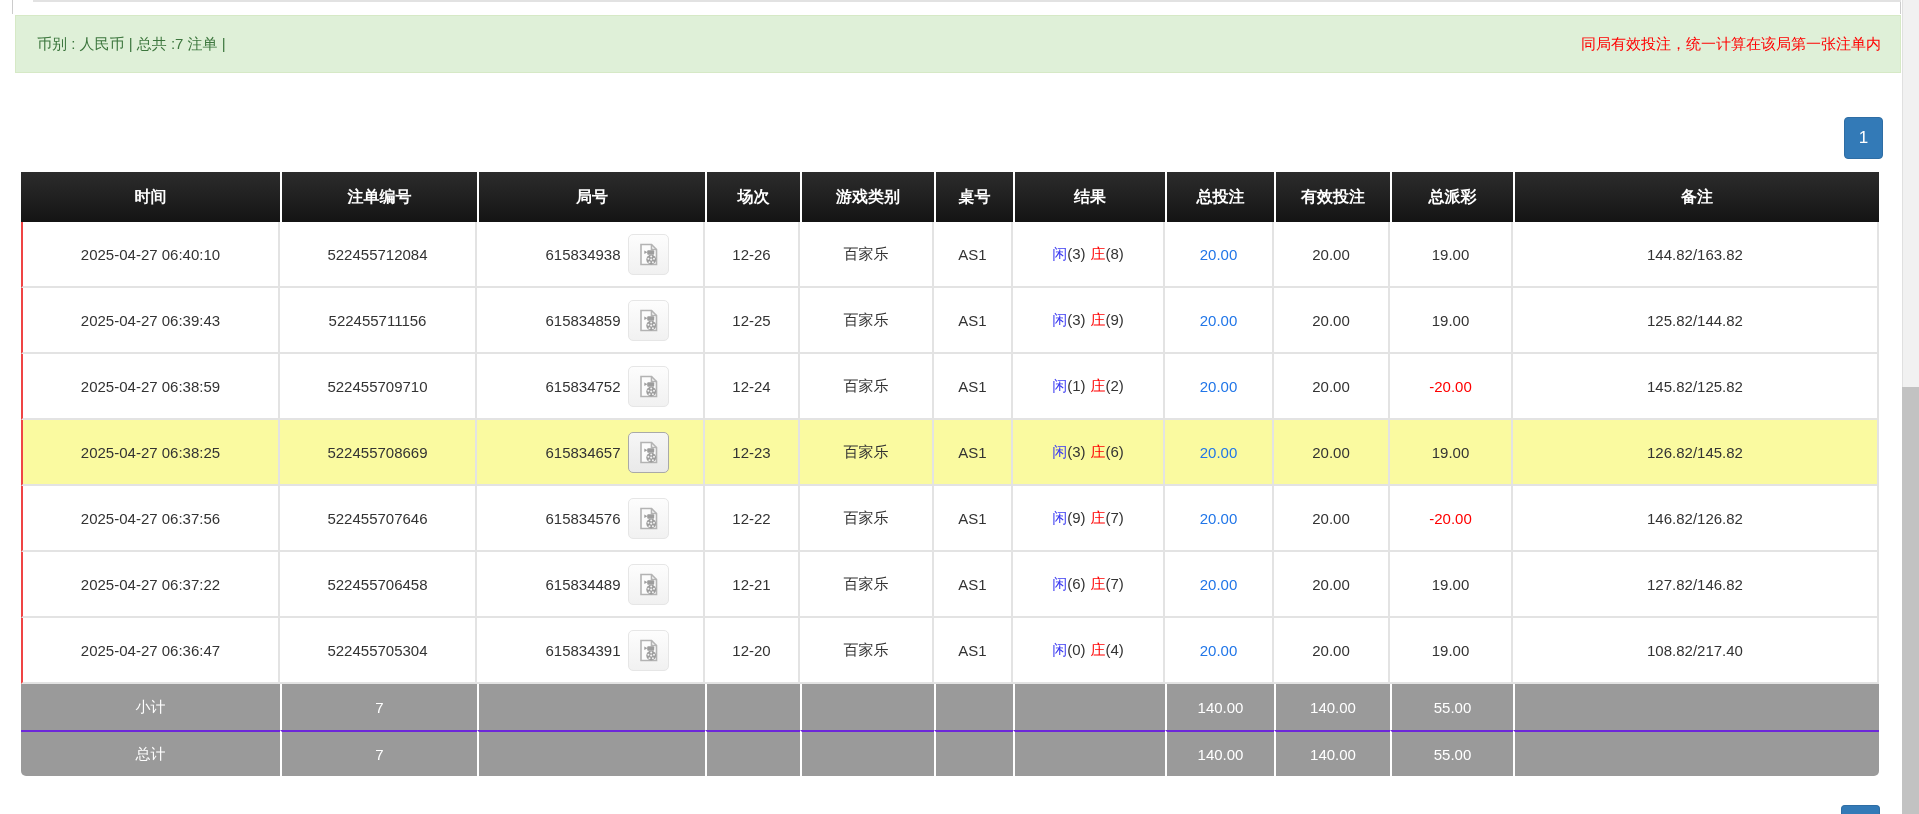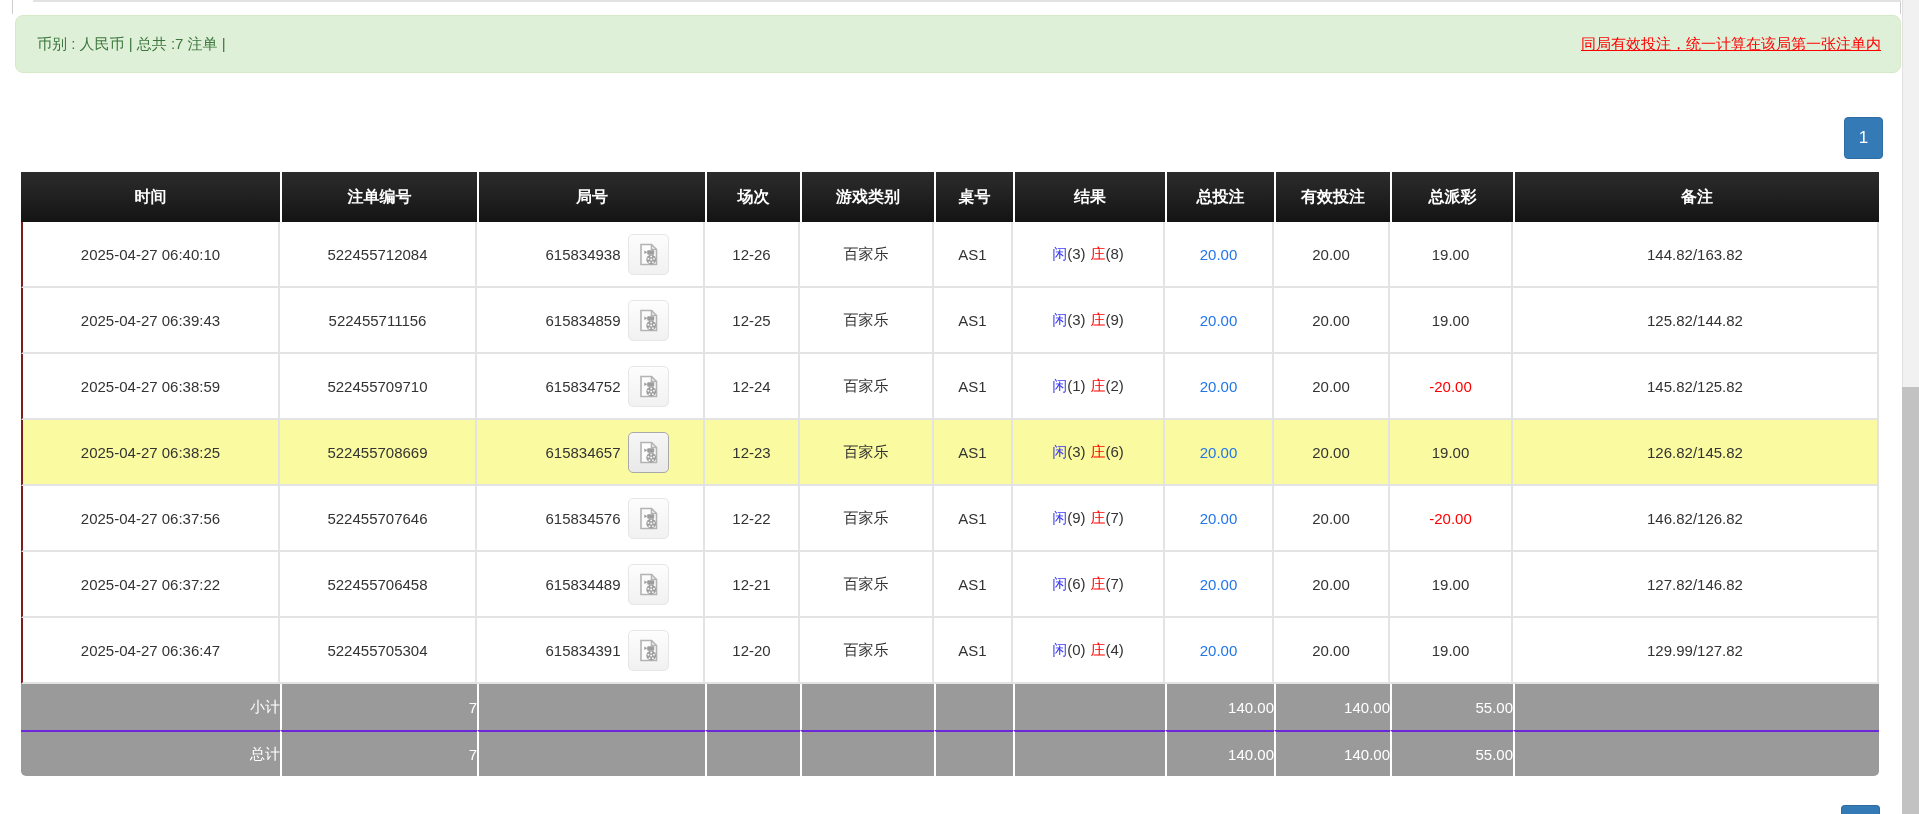--- a/index.html
+++ b/index.html
@@ -22,27 +22,27 @@
   .top-line {
     position: absolute; top: 0; left: 33px; width: 1868px; height: 2px;
     background: #e2e2e2;
   }
 
   
   .alert {
     position: absolute; top: 15px; left: 15px; width: 1886px; height: 58px;
     background: var(--alert-bg, #dff0d8);
     border: 1px solid var(--alert-border, #d6e9c6);
-    border-radius: 8px;
+    border-radius: 0;
     display: flex; align-items: center; justify-content: space-between;
     padding: 0 19px 0 21px;
     font-size: 15px;
   }
   .alert .summary { color: var(--alert-text, #3c763d); }
-  .alert .warning { color: var(--warning-text, #ff0000); text-decoration: underline; }
+  .alert .warning { color: var(--warning-text, #ff0000); }
 
   
   .page-btn {
     position: absolute; top: 117px; right: 36px;
     width: 39px; height: 42px;
     background: var(--pagination-blue, #337ab7);
     border: 1px solid #2e6da4; border-radius: 4px;
     color: #ffffff; font-size: 17px; font-family: inherit;
     display: flex; align-items: center; justify-content: center;
     cursor: pointer;
@@ -70,21 +70,21 @@
     border-left: 2px solid #ffffff;
   }
   th:first-child { border-left: none; }
   tbody td {
     height: 66px; text-align: center; font-size: 15px; color: #333;
     background: #ffffff;
     border-right: 2px solid #e3e3e3;
     border-bottom: 2px solid #e3e3e3;
     overflow: hidden; white-space: nowrap;
   }
-  tbody td:first-child { border-left: 2px solid #7f1d1d; }
+  tbody td:first-child { border-left: 2px solid #ef4444; }
   tbody tr.highlight td { background: var(--highlight-row, #fafaa0); }
 
   .player { color: var(--player-blue, #3a3af2); }
   .banker { color: var(--banker-red, #ff0000); margin-left: 5px; }
   td.bet-link { color: var(--bet-link-blue, #2176e8); cursor: pointer; }
   td.neg { color: var(--negative-red, #ff0000); margin-left: 11px; }
 
   
   .game-cell-inner { display: flex; align-items: center; justify-content: center; gap: 7px; padding-left: 34px; }
   .video-btn {
@@ -95,21 +95,21 @@
     cursor: pointer; padding: 0;
   }
   .video-btn.active {
     border-color: #a9a9a9;
     background: linear-gradient(#f6f6f6, #e9e9e9);
   }
 
   
   tfoot td {
     background: var(--footer-bg, #9a9a9a);
-    color: #ffffff; font-size: 15px; text-align: right;
+    color: #ffffff; font-size: 15px; text-align: center;
     height: 46px;
     border-left: 2px solid #ffffff;
   }
   tfoot td:first-child { border-left: none; }
   tfoot tr.total-row td { border-top: 2px solid #6d28d9; }
   tfoot tr.total-row td:first-child { border-bottom-left-radius: 5px; }
   tfoot tr.total-row td:last-child { border-bottom-right-radius: 5px; }
 
   
   .scrollbar-track {
@@ -393,21 +393,21 @@
     </td>
     <td>12-20</td>
     <td>百家乐</td>
     <td>AS1</td>
     <td>
       <span class="player">闲</span><span>(0)</span><span class="banker">庄</span><span>(4)</span>
     </td>
     <td class="bet-link">20.00</td>
     <td>20.00</td>
     <td>19.00</td>
-    <td>129.99/127.82</td>
+    <td>108.82/217.40</td>
   </tr>
     </tbody>
   <tfoot>
     <tr class="subtotal-row">
       <td>小计</td>
       <td>7</td>
       <td></td>
       <td></td>
       <td></td>
       <td></td>

